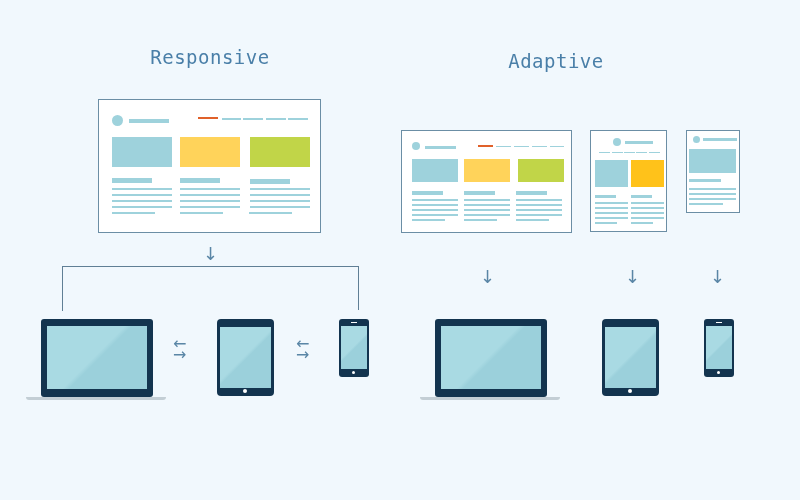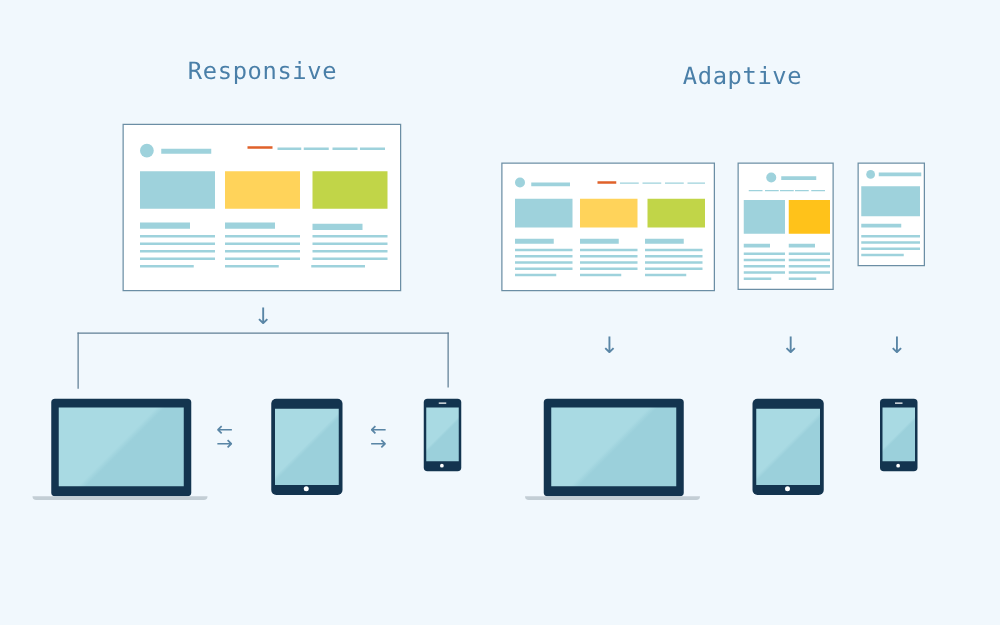--- a/index.html
+++ b/index.html
@@ -13,21 +13,21 @@
   .arrow{color:#5a86a6;font-family:"DejaVu Sans",sans-serif;font-size:18px;line-height:18px;}
   .dev{background:#13344f;}
   .screen{background:linear-gradient(135deg,#a9dae3 0%,#a9dae3 48%,#9bd0db 52%,#9bd0db 100%);}
   .base{background:#c3ced5;}
   .dot{background:#fff;border-radius:50%;}
 </style>
 </head>
 <body>
 
 <div class="abs title" style="left:110px;top:46px;width:200px;">Responsive</div>
-<div class="abs title" style="left:494px;top:50px;width:200px;">Adaptive</div>
+<div class="abs title" style="left:456px;top:50px;width:200px;">Adaptive</div>
 
 <div class="abs page" style="left:98px;top:99px;width:223px;height:134px;">
   <div class="abs circle" style="left:13px;top:15px;width:11px;height:11px;"></div>
   <div class="abs bar" style="left:30px;top:19px;width:40px;height:4px;"></div>
   <div class="abs" style="left:99px;top:17px;width:20px;height:2px;background:#e0612a;"></div>
   <div class="abs bar" style="left:123px;top:18px;width:19px;height:2px;"></div>
   <div class="abs bar" style="left:144px;top:18px;width:20px;height:2px;"></div>
   <div class="abs bar" style="left:167px;top:18px;width:20px;height:2px;"></div>
   <div class="abs bar" style="left:189px;top:18px;width:20px;height:2px;"></div>
   <div class="abs" style="left:13px;top:37px;width:60px;height:30px;background:#9ed2dc;"></div>

